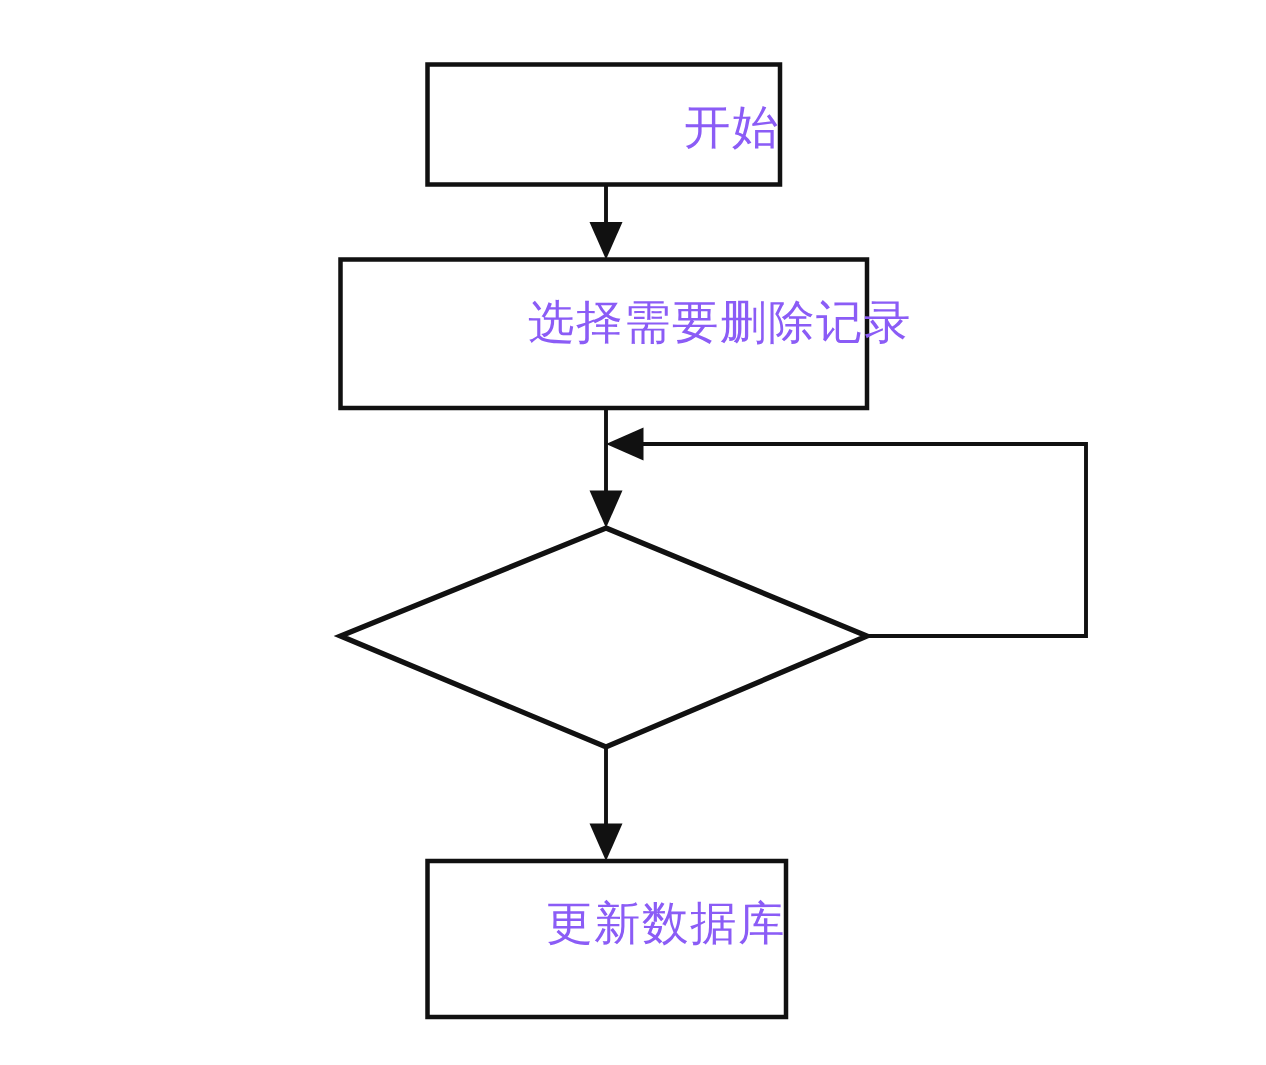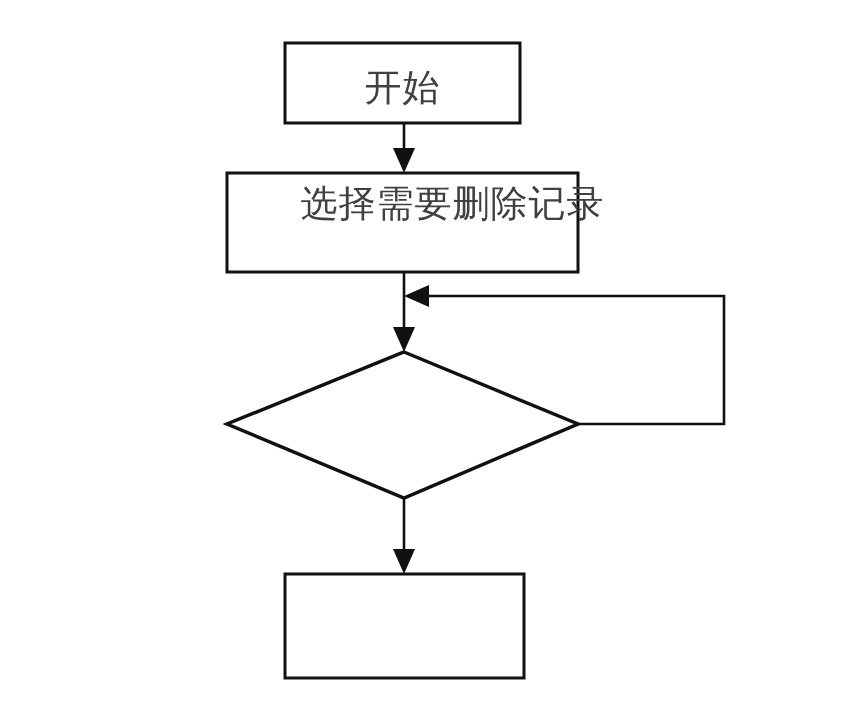--- a/index.html
+++ b/index.html
@@ -42,39 +42,38 @@
     stroke-width: 2.6;
     stroke-linecap: butt;
     stroke-linejoin: miter;
   }
   .arrow-head {
     fill: #111111;
     stroke: none;
   }
   .node-label {
     position: absolute;
-    color: #404040;
+    color: #8b5cf6;
     font-family: "Liberation Serif", "DejaVu Serif", serif;
-    font-size: 37px;
+    font-size: 31px;
     line-height: 1.1;
     letter-spacing: 1px;
     white-space: nowrap;
-    text-align: center;
+    text-align: right;
     user-select: none;
   }
   .label-start {
     left: 285px;
     top: 68px;
     width: 235px;
   }
   .label-select {
     left: 227px;
-    top: 184px;
+    top: 198px;
     width: 381px;
-    margin-left: 35px;
   }
   .label-decision {
     left: 227px;
     top: 402px;
     width: 351px;
   }
   .label-update {
     left: 285px;
     top: 599px;
     width: 239px;
@@ -114,14 +113,15 @@
     <polygon class="node-diamond" points="404,352 578,424 404,498 227,424"></polygon>
 
     <rect class="node-shape" x="285" y="574" width="239" height="104"></rect>
   </svg>
 
   <div class="node-label label-start">开始</div>
 
   <div class="node-label label-select">选择需要删除记录</div>
 
 
+  <div class="node-label label-update">更新数据库</div>
 
 </div>
 
 </body></html>

